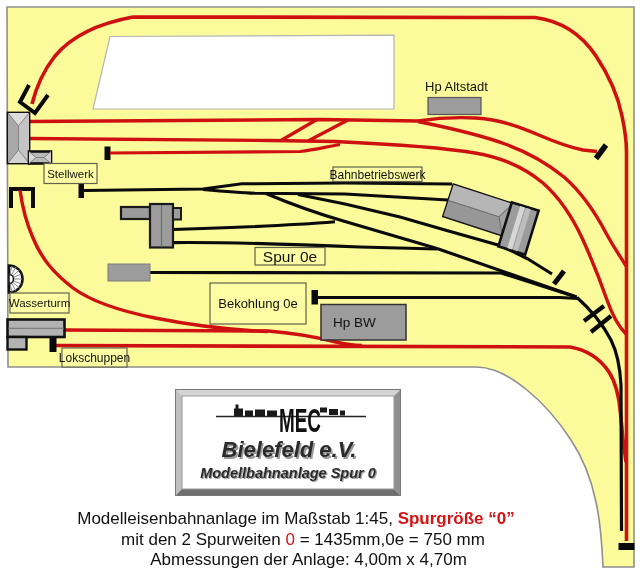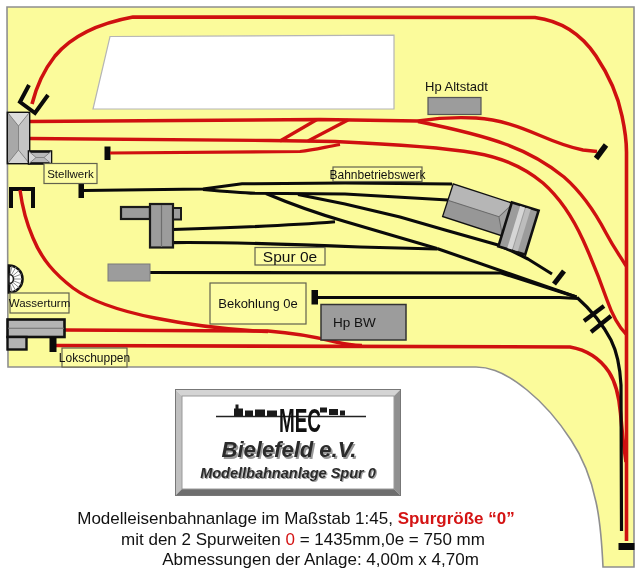--- a/index.html
+++ b/index.html
@@ -212,14 +212,14 @@
     <text x="113" y="89" font-size="14.5" text-anchor="middle" fill="#a0a0a0" transform="translate(1.2,1.2)">Modellbahnanlage Spur 0</text>
     <text x="113" y="89" font-size="14.5" text-anchor="middle" fill="#2b2b2b">Modellbahnanlage Spur 0</text>
   </g>
 </svg>
 </div>
 
 <div style="position:absolute;left:0px;top:509px;width:592px;text-align:center;font-size:17px;color:#111;">Modelleisenbahnanlage im Maßstab 1:45, <span style="color:#d41414;font-weight:bold;">Spurgröße “0”</span></div>
 
 <div style="position:absolute;left:0px;top:529.5px;width:606px;text-align:center;font-size:17px;color:#111;">mit den 2 Spurweiten <span style="color:#d41414;">0</span> = 1435mm,0e = 750 mm</div>
 
-<div style="position:absolute;left:0px;top:550px;width:617px;text-align:center;font-size:17px;color:#111;padding-left:12px;">Abmessungen der Anlage: 4,00m x 4,70m</div>
+<div style="position:absolute;left:0px;top:550px;width:617px;text-align:center;font-size:17px;color:#111;">Abmessungen der Anlage: 4,00m x 4,70m</div>
 </div>
 
 </body></html>

